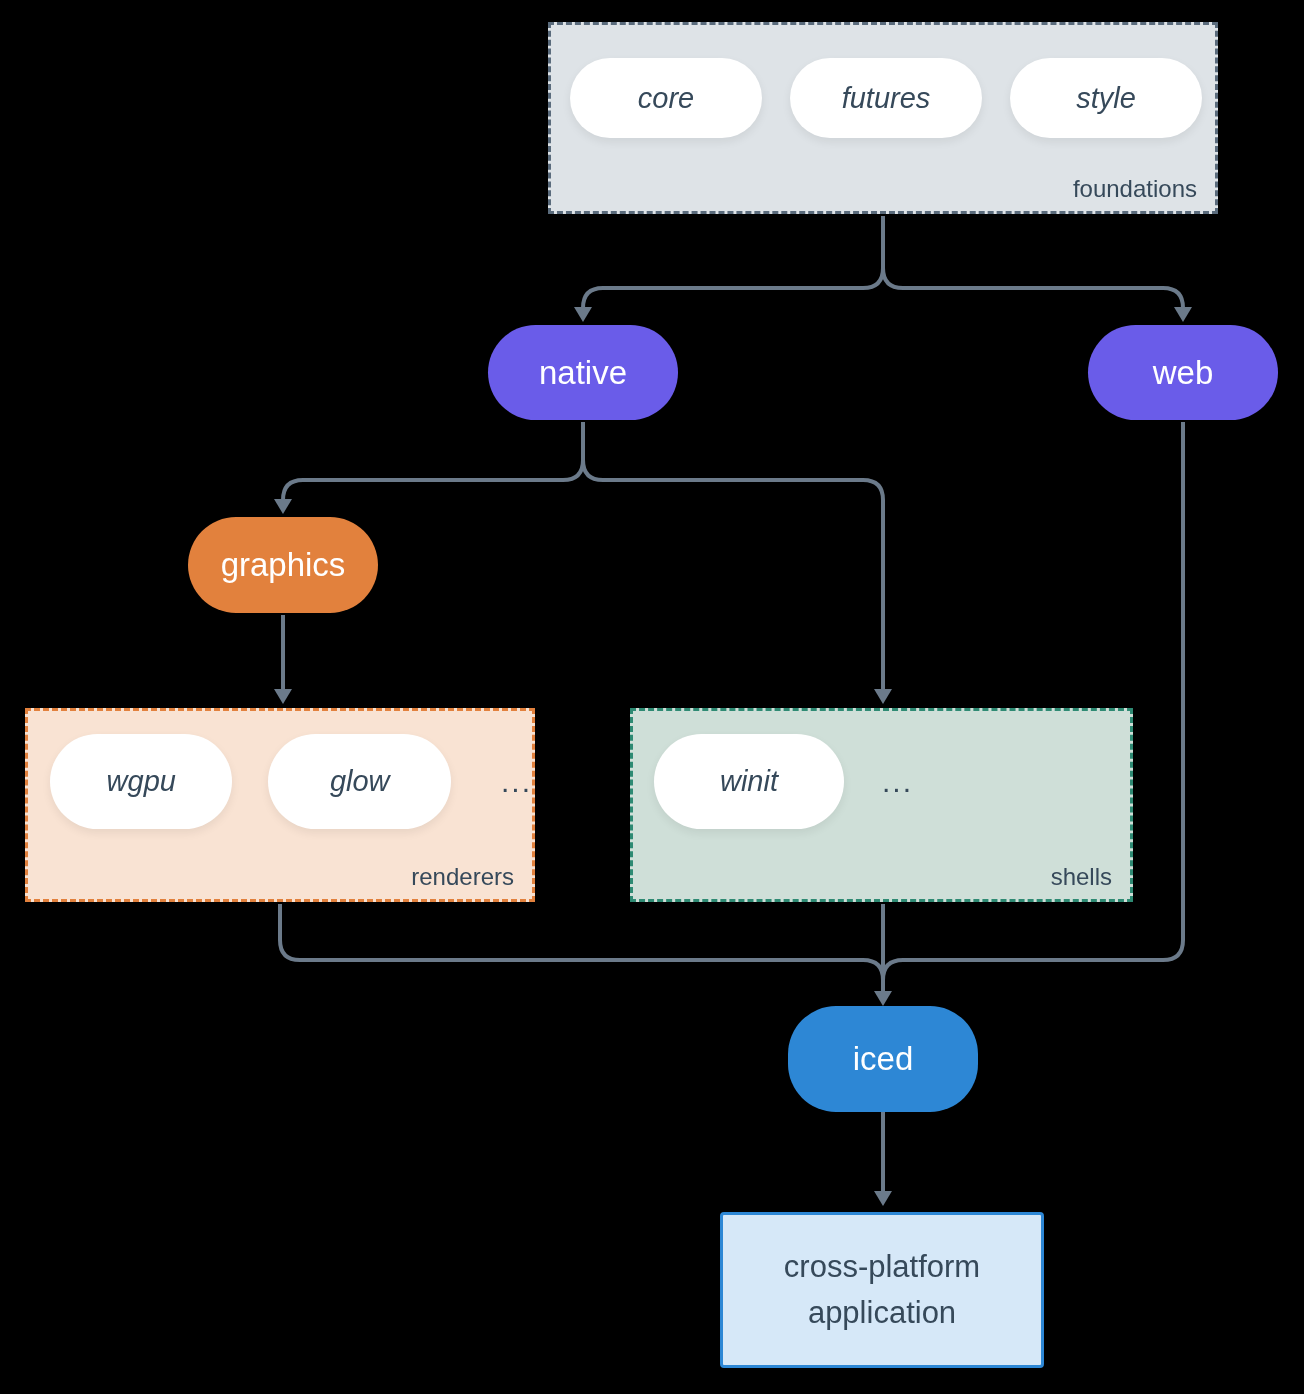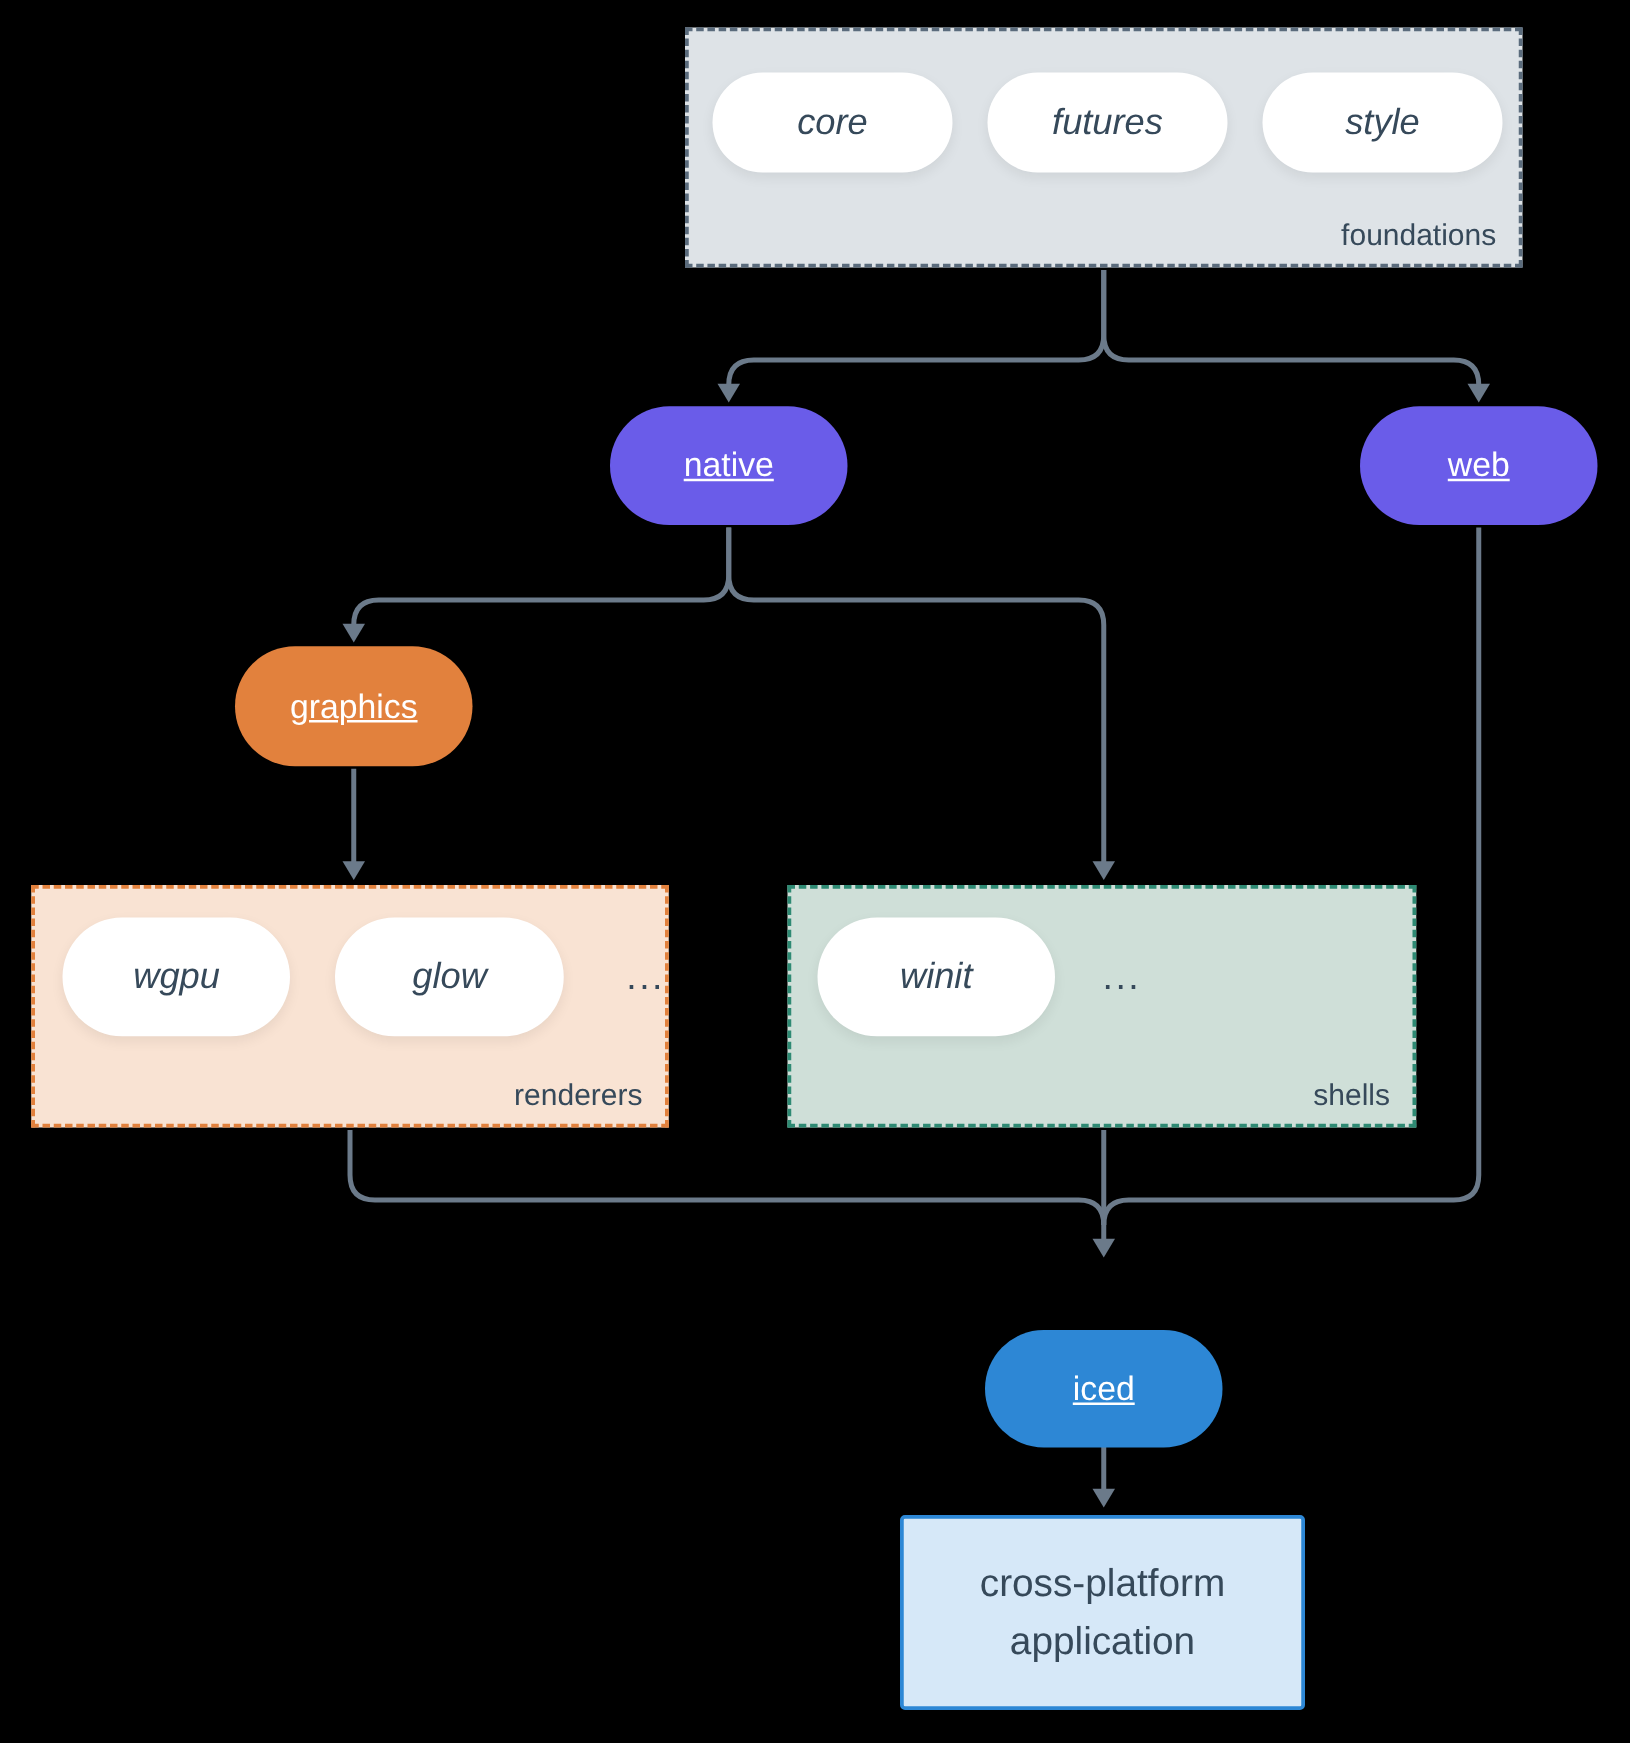--- a/index.html
+++ b/index.html
@@ -70,28 +70,27 @@
   .box-foundations .pill{width:192px;height:80px;border-radius:40px;}
   .box-renderers .pill,.box-shells .pill{width:190px;height:95px;border-radius:48px;}
   .ellipsis{
     font-size:30px;color:var(--text-dark);letter-spacing:2px;
     margin-left:14px;
   }
 
   .node{
     position:absolute;z-index:3;
     display:flex;align-items:center;justify-content:center;
-    color:#ffffff;font-size:27px;
+    color:#ffffff;font-size:33px;
     border-radius:48px;
-    text-decoration:underline;
   }
   .node-native{left:488px;top:325px;width:190px;height:95px;background:var(--purple);}
   .node-web{left:1088px;top:325px;width:190px;height:95px;background:var(--purple);}
   .node-graphics{left:188px;top:517px;width:190px;height:96px;background:var(--orange);}
-  .node-iced{left:788px;top:1064px;width:190px;height:94px;background:var(--blue);}
+  .node-iced{left:788px;top:1006px;width:190px;height:106px;background:var(--blue);}
 
   .appbox{
     position:absolute;z-index:3;
     left:720px;top:1212px;width:324px;height:156px;
     background:var(--app-bg);
     border:3px solid var(--app-border);
     border-radius:4px;
     display:flex;flex-direction:column;align-items:center;justify-content:center;
     color:var(--text-dark);font-size:31px;line-height:1.5;
     text-align:center;

